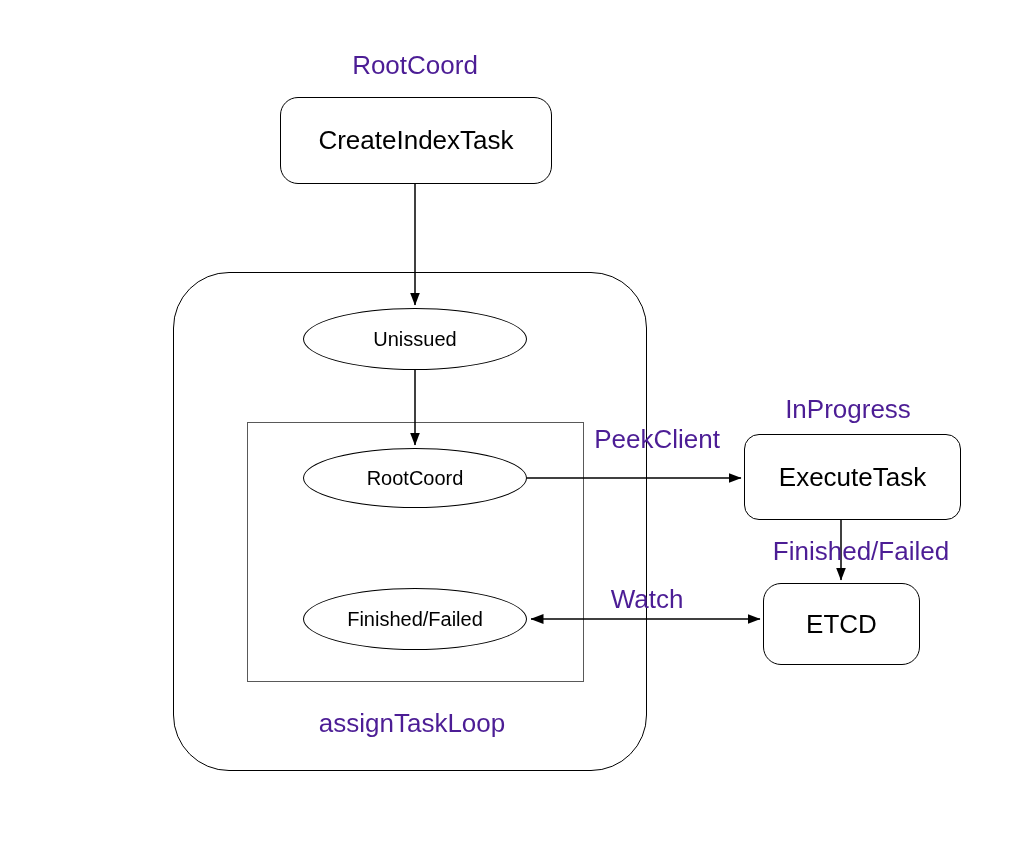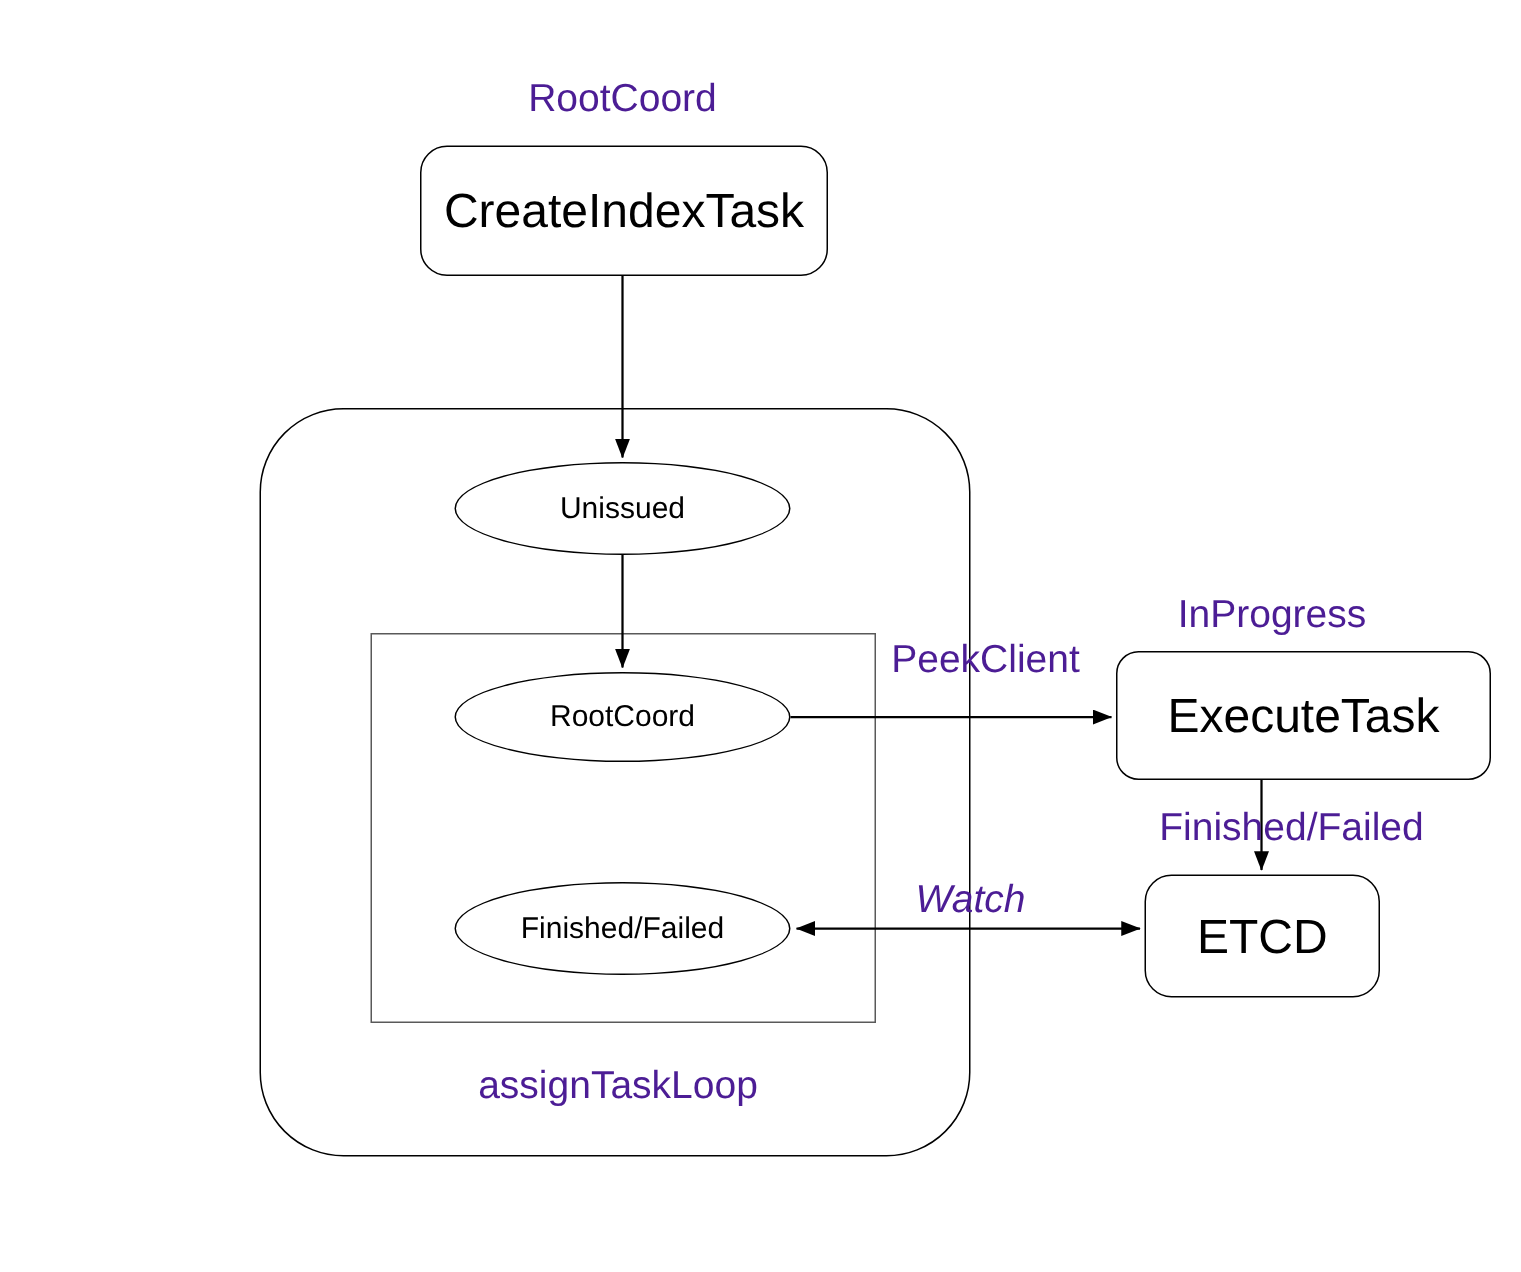--- a/index.html
+++ b/index.html
@@ -24,21 +24,21 @@
     white-space: nowrap;
     color: #4c1d95;
   }
   .node-box {
     border: 1.5px solid #000000;
     border-radius: 18px;
     background: #ffffff;
     display: flex;
     align-items: center;
     justify-content: center;
-    font-size: 32px;
+    font-size: 26px;
     box-sizing: border-box;
   }
   .node-ellipse {
     border: 1.5px solid #000000;
     border-radius: 50%;
     background: #ffffff;
     display: flex;
     align-items: center;
     justify-content: center;
     font-size: 20px;
@@ -98,34 +98,34 @@
   </div>
 
   <div class="abs node-ellipse" style="left:303px; top:448px; width:224px; height:60px;">
     <span>RootCoord</span>
   </div>
 
   <div class="abs node-ellipse" style="left:303px; top:588px; width:224px; height:62px;">
     <span>Finished/Failed</span>
   </div>
 
-  <div class="abs node-box" style="left:744px; top:434px; width:250px; height:86px; border-radius:15px;">
+  <div class="abs node-box" style="left:744px; top:434px; width:217px; height:86px; border-radius:15px;">
     <span>ExecuteTask</span>
   </div>
 
   <div class="abs node-box" style="left:763px; top:583px; width:157px; height:82px; border-radius:18px;align-items:center;">
     <span>ETCD</span>
   </div>
 
   <div class="abs lbl" style="left:330px; top:50px; width:170px;">RootCoord</div>
 
   <div class="abs lbl" style="left:758px; top:394px; width:180px;">InProgress</div>
 
 
   <div class="abs lbl" style="left:292px; top:708px; width:240px;">assignTaskLoop</div>
 
   <div class="abs lbl" style="left:582px; top:424px; width:150px;">PeekClient</div>
 
   <div class="abs lbl" style="left:758px; top:536px; width:206px;">Finished/Failed</div>
 
-  <div class="abs lbl" style="left:597px; top:584px; width:100px;font-style:italic;">Watch</div>
+  <div class="abs lbl" style="left:597px; top:584px; width:100px;">Watch</div>
 
 </div>
 
 </body></html>

